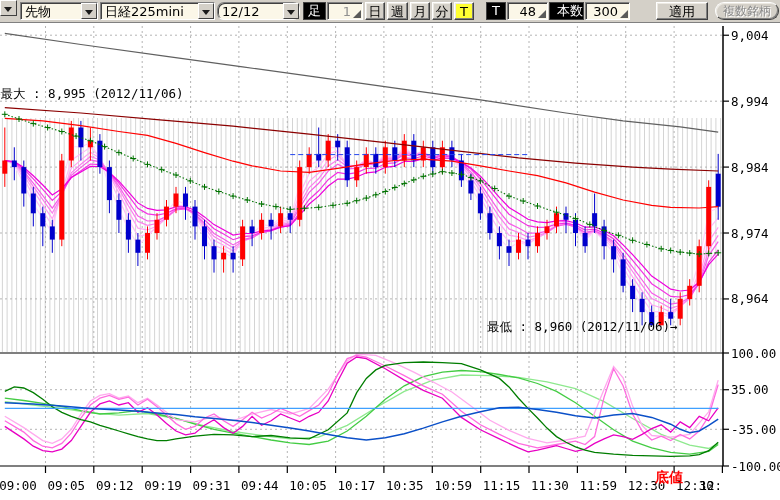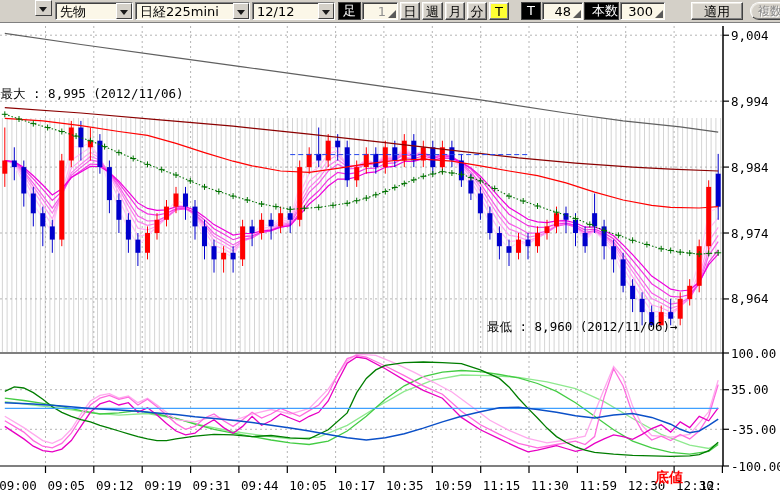--- a/index.html
+++ b/index.html
@@ -1,21 +1,21 @@
 <!DOCTYPE html>
 <html><head>
 <meta charset="utf-8">
 <style>
   html,body{margin:0;padding:0;background:#fff;}
   #app{position:relative;width:780px;height:500px;overflow:hidden;background:#fff;
        font-family:"DejaVu Sans",sans-serif;}
   
   #toolbar{position:absolute;top:0;left:0;width:780px;height:23px;background:#d4d0c8;
            border-bottom:1px solid #808080;box-sizing:border-box;font-size:13px;color:#000;}
-  .tb{position:absolute;top:2px;height:18px;box-sizing:border-box;margin-left:35px;}
+  .tb{position:absolute;top:2px;height:18px;box-sizing:border-box;}
   .btn{background:#d4d0c8;border:1px solid;border-color:#fff #404040 #404040 #fff;
        box-shadow:inset -1px -1px 0 #808080,inset 1px 1px 0 #ece9e2;
        font-family:"DejaVu Sans",sans-serif;font-size:13px;padding:0;line-height:15px;text-align:center;}
   .btn.yellow{background:#ffff33;}
   .blk{background:#000;color:#fff;border:1px solid #404040;text-align:center;line-height:16px;}
   .combo{border:1px solid;border-color:#808080 #fff #fff #808080;background:#fbf7e8;
          box-shadow:inset 1px 1px 0 #404040;}
   .combo .val{position:absolute;left:4px;top:1px;line-height:15px;white-space:nowrap;}
   .ddbtn{position:absolute;right:0;top:0;width:16px;height:16px;background:#d4d0c8;
          border:1px solid;border-color:#fff #404040 #404040 #fff;box-sizing:border-box;}
@@ -49,21 +49,21 @@
         </span>
     </div>
 
     <div class="tb combo" style="left:100px;width:115px;">
       <span class="val">日経225mini</span>
       <span class="ddbtn">
           <span class="arr"></span>
         </span>
     </div>
 
-    <div class="tb combo" style="left:217px;width:83px;">
+    <div class="tb combo" style="left:217px;width:83px;border-radius:7px;">
       <span class="val">12/12</span>
       <span class="ddbtn">
           <span class="arr"></span>
         </span>
     </div>
 
     <div class="tb blk" style="left:303px;width:23px;">足</div>
 
     <div class="tb spin" style="left:327px;width:36px;">
       <span class="val" style="color:#909090;">1</span>

